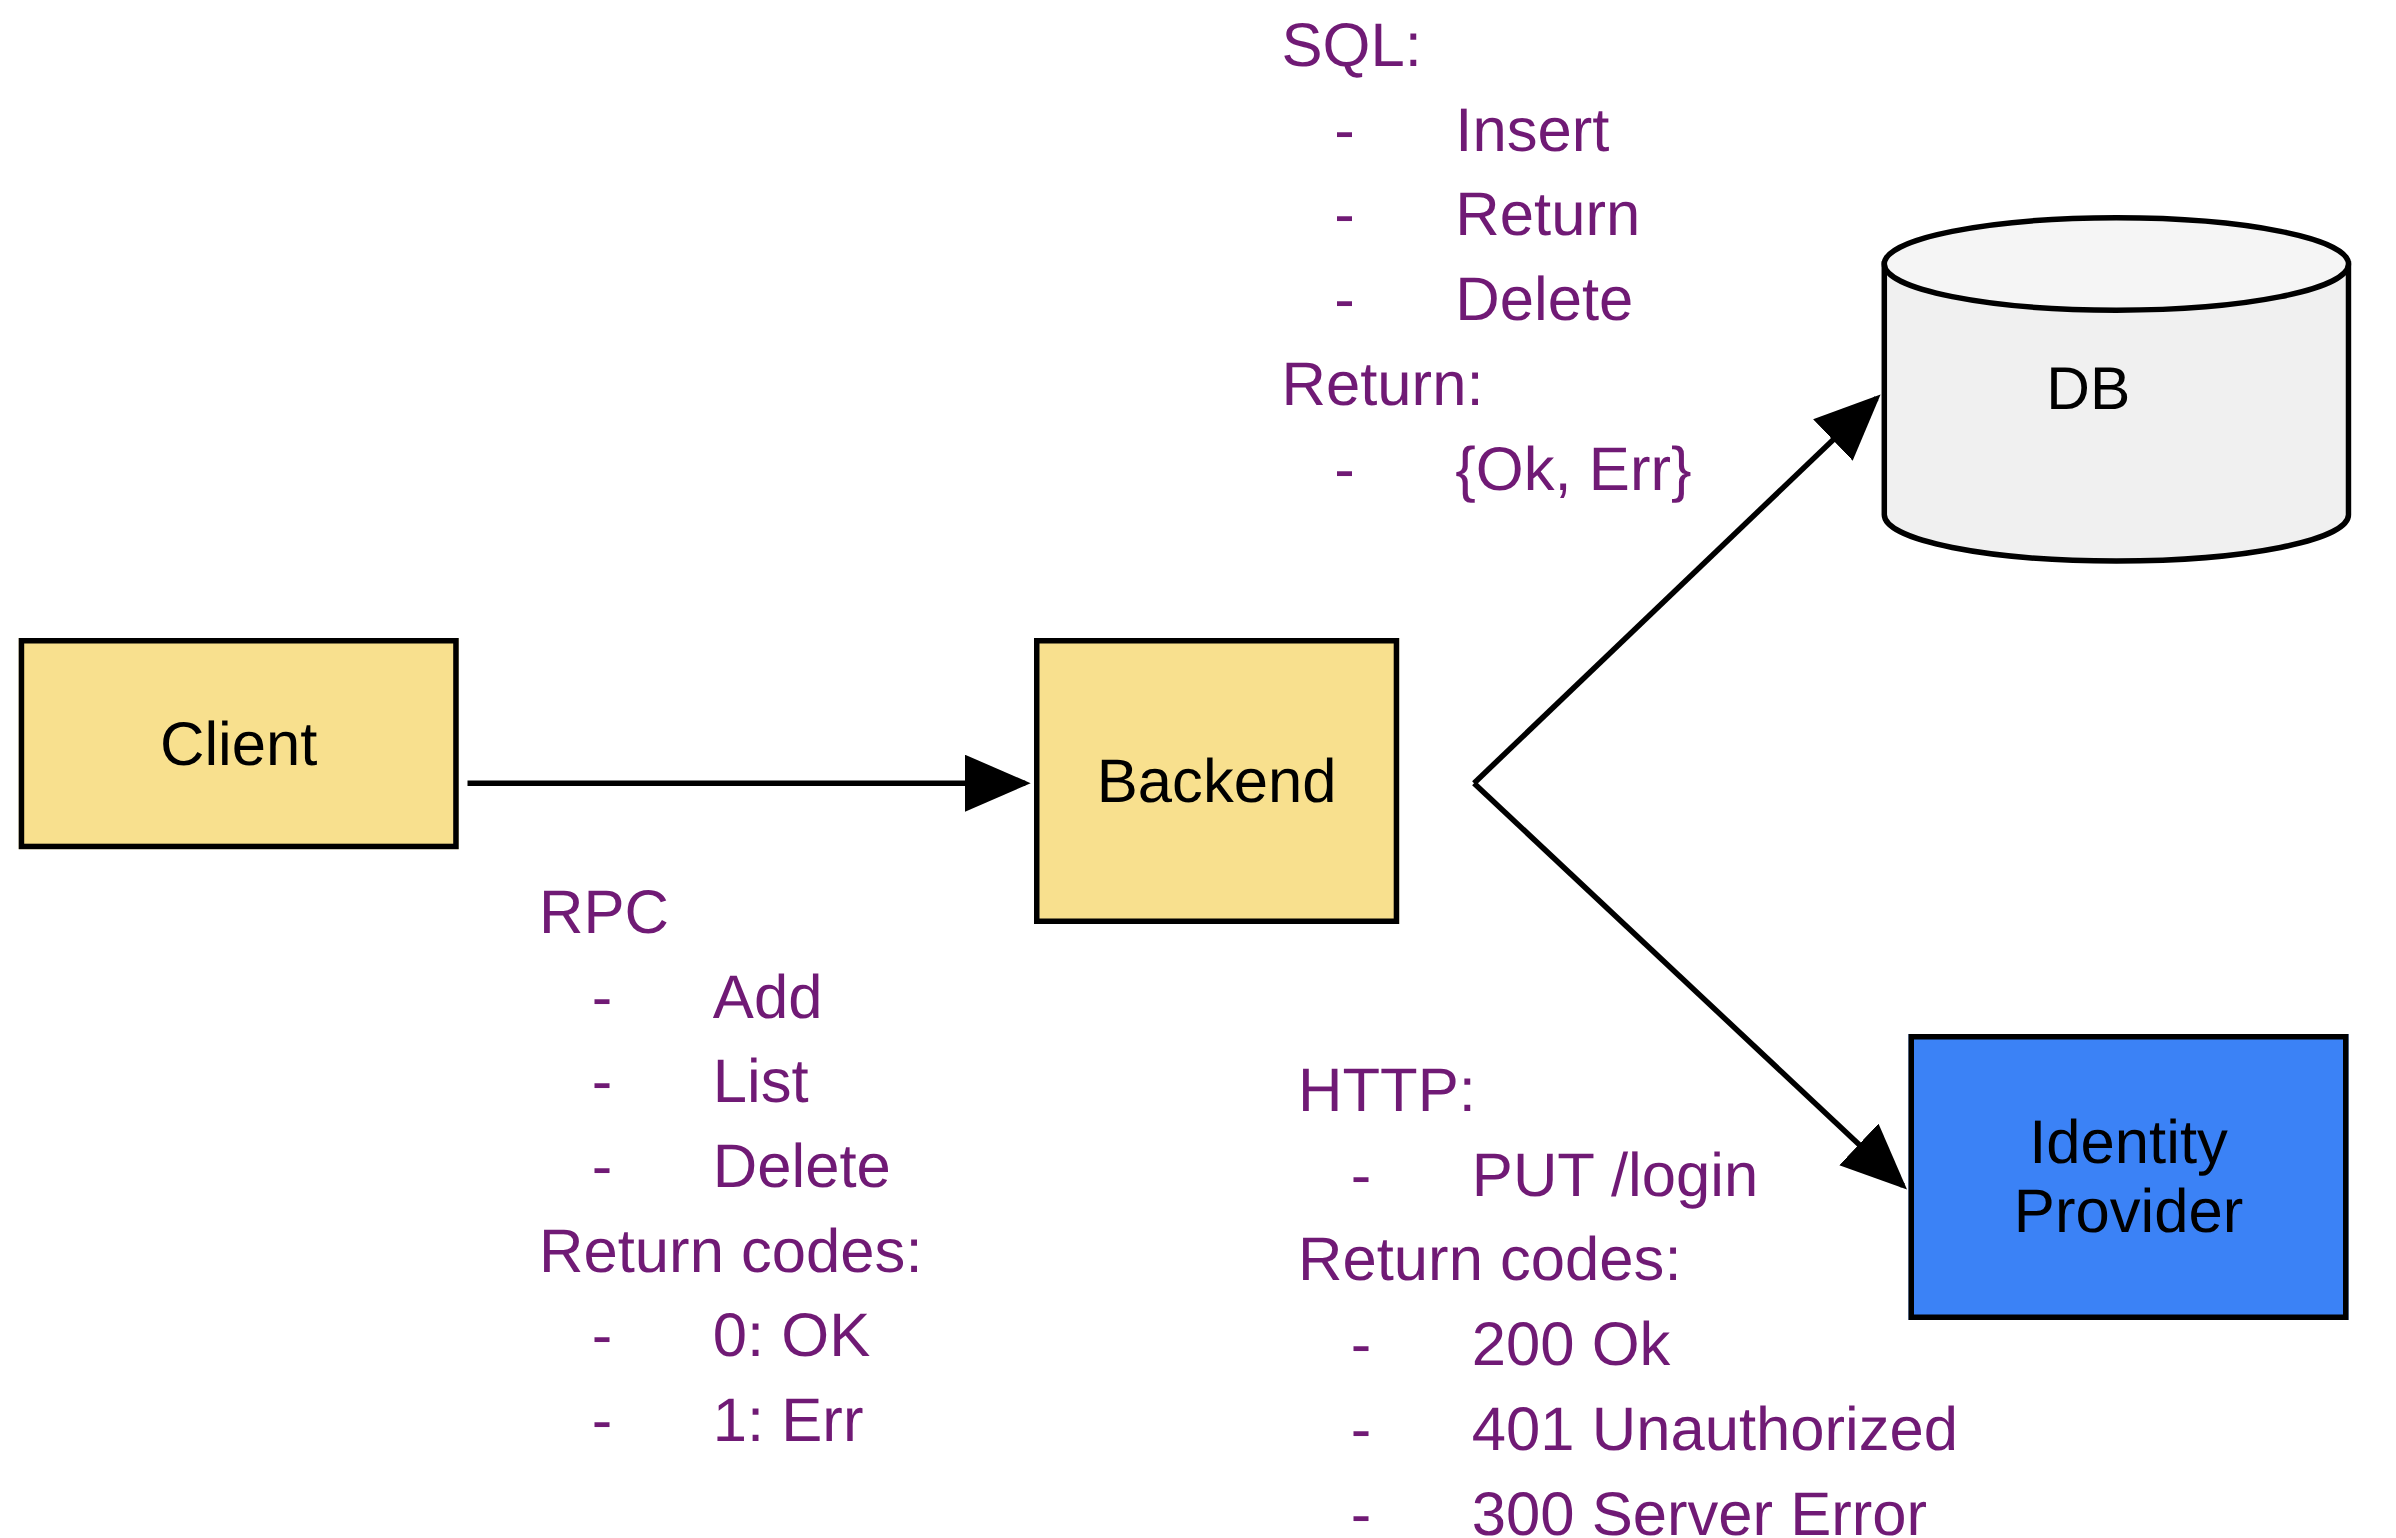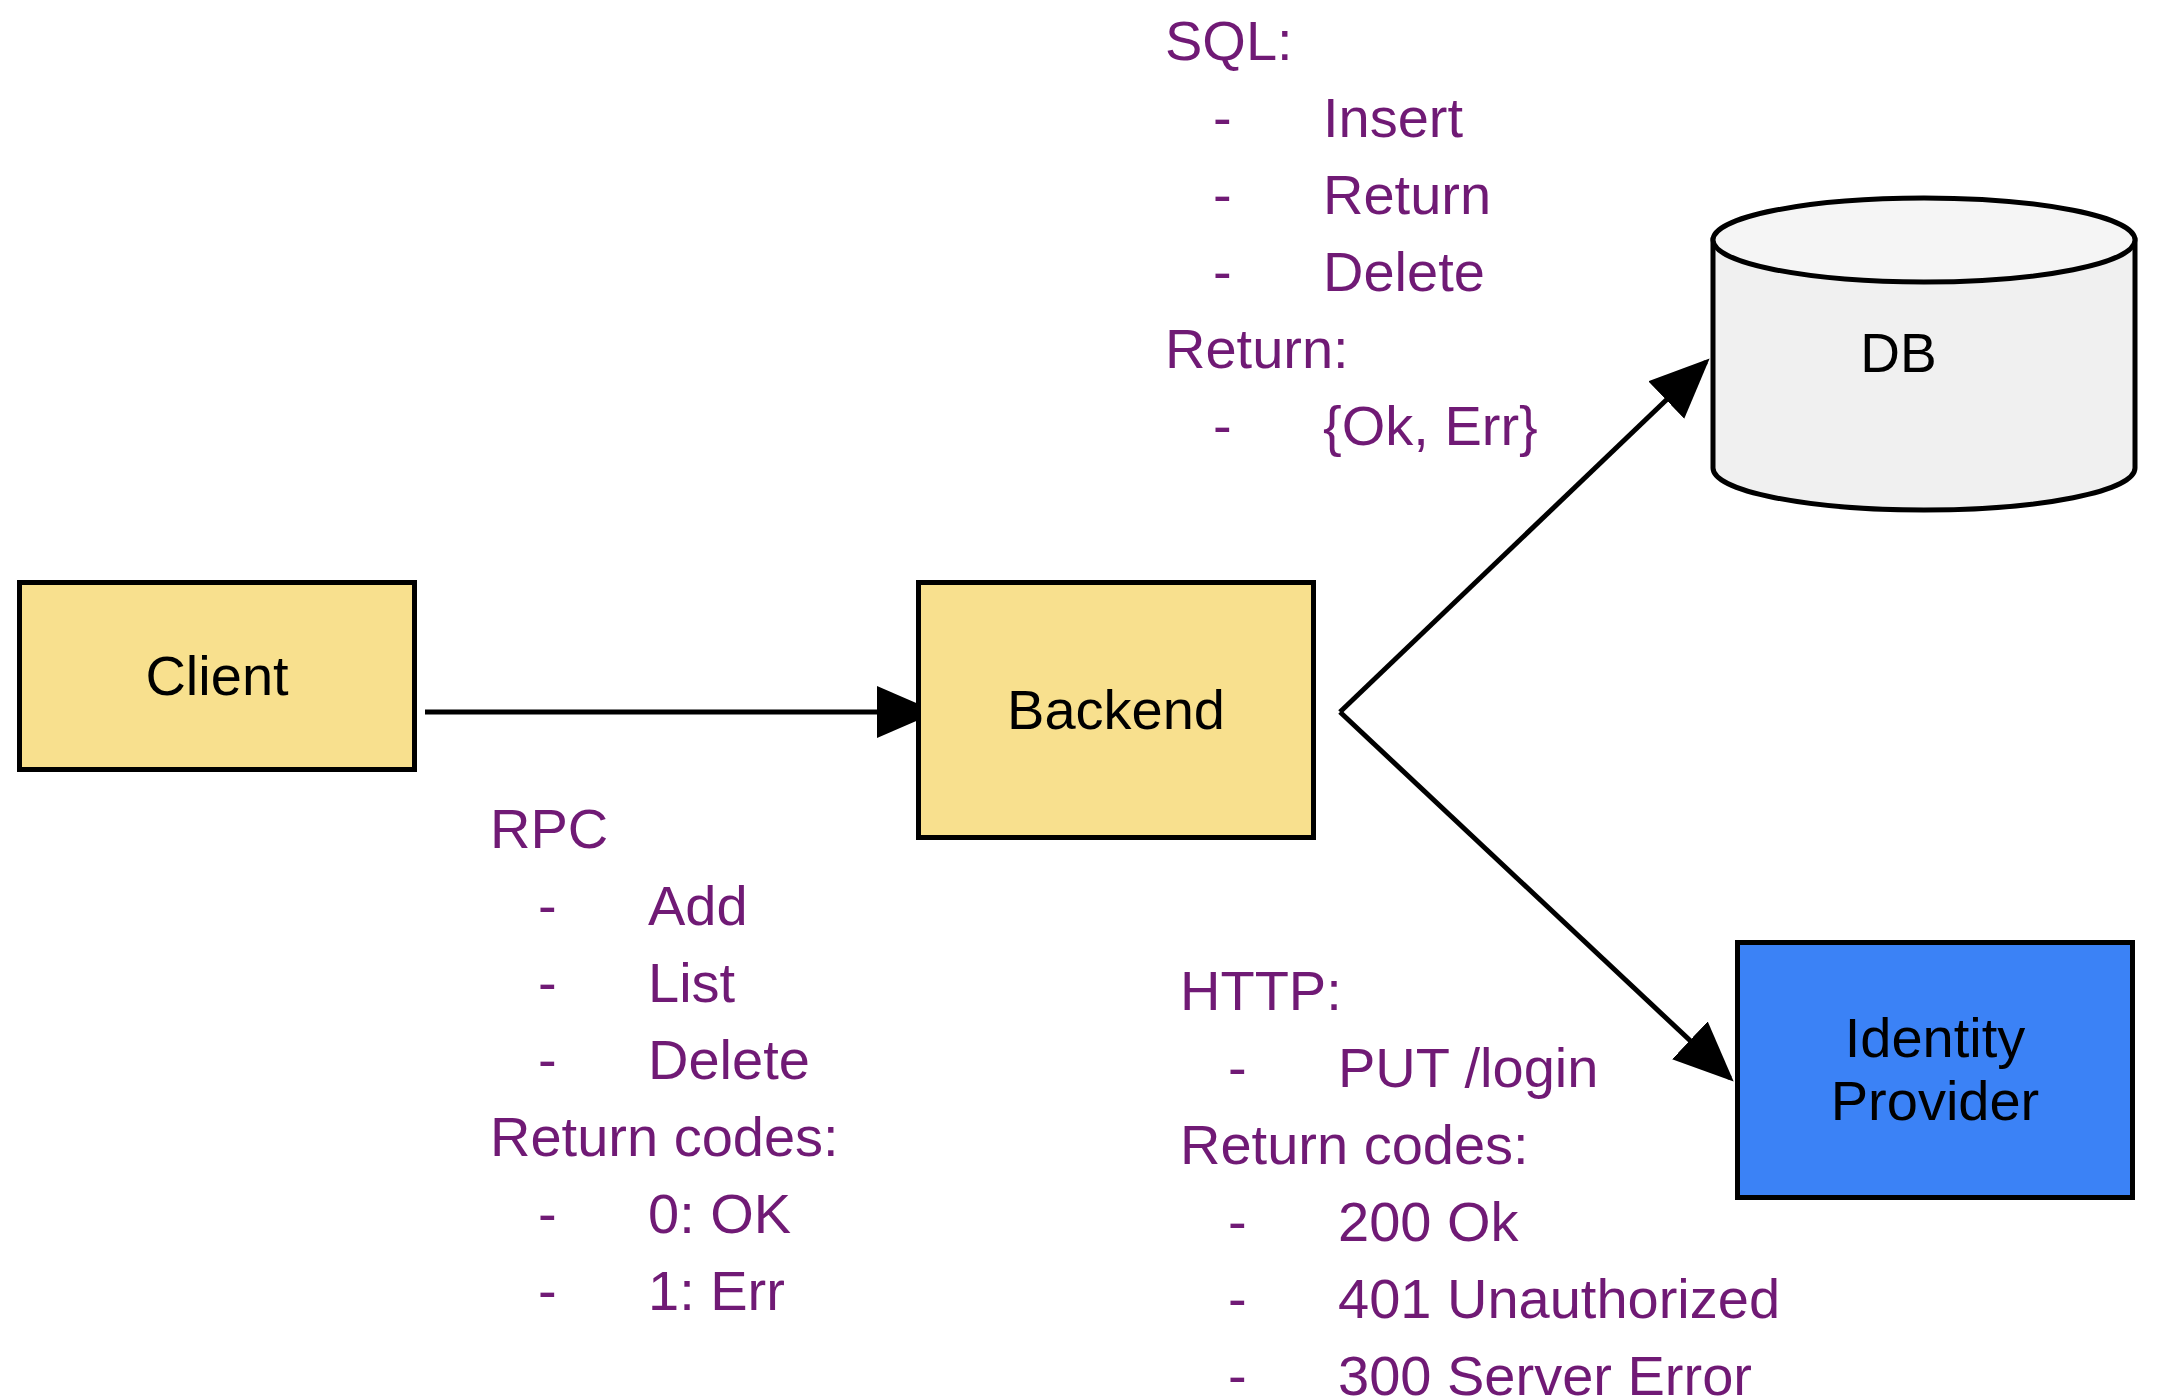--- a/index.html
+++ b/index.html
@@ -39,22 +39,22 @@
   }
   .node.rect {
     border: 5px solid #000000;
   }
   .node-client {
     left: 17px;  top: 580px;
     width: 400px; height: 192px;
     background: #f8e08e;
   }
   .node-backend {
-    left: 916px; top: 580px;
-    width: 400px; height: 260px;
+    left: 940px; top: 580px;
+    width: 332px; height: 260px;
     background: #f8e08e;
   }
   .node-idp {
     left: 1735px; top: 940px;
     width: 400px; height: 260px;
     background: #3b82f6;
   }
   .node-db {
     left: 1710px; top: 195px;
     width: 428px; height: 318px;

